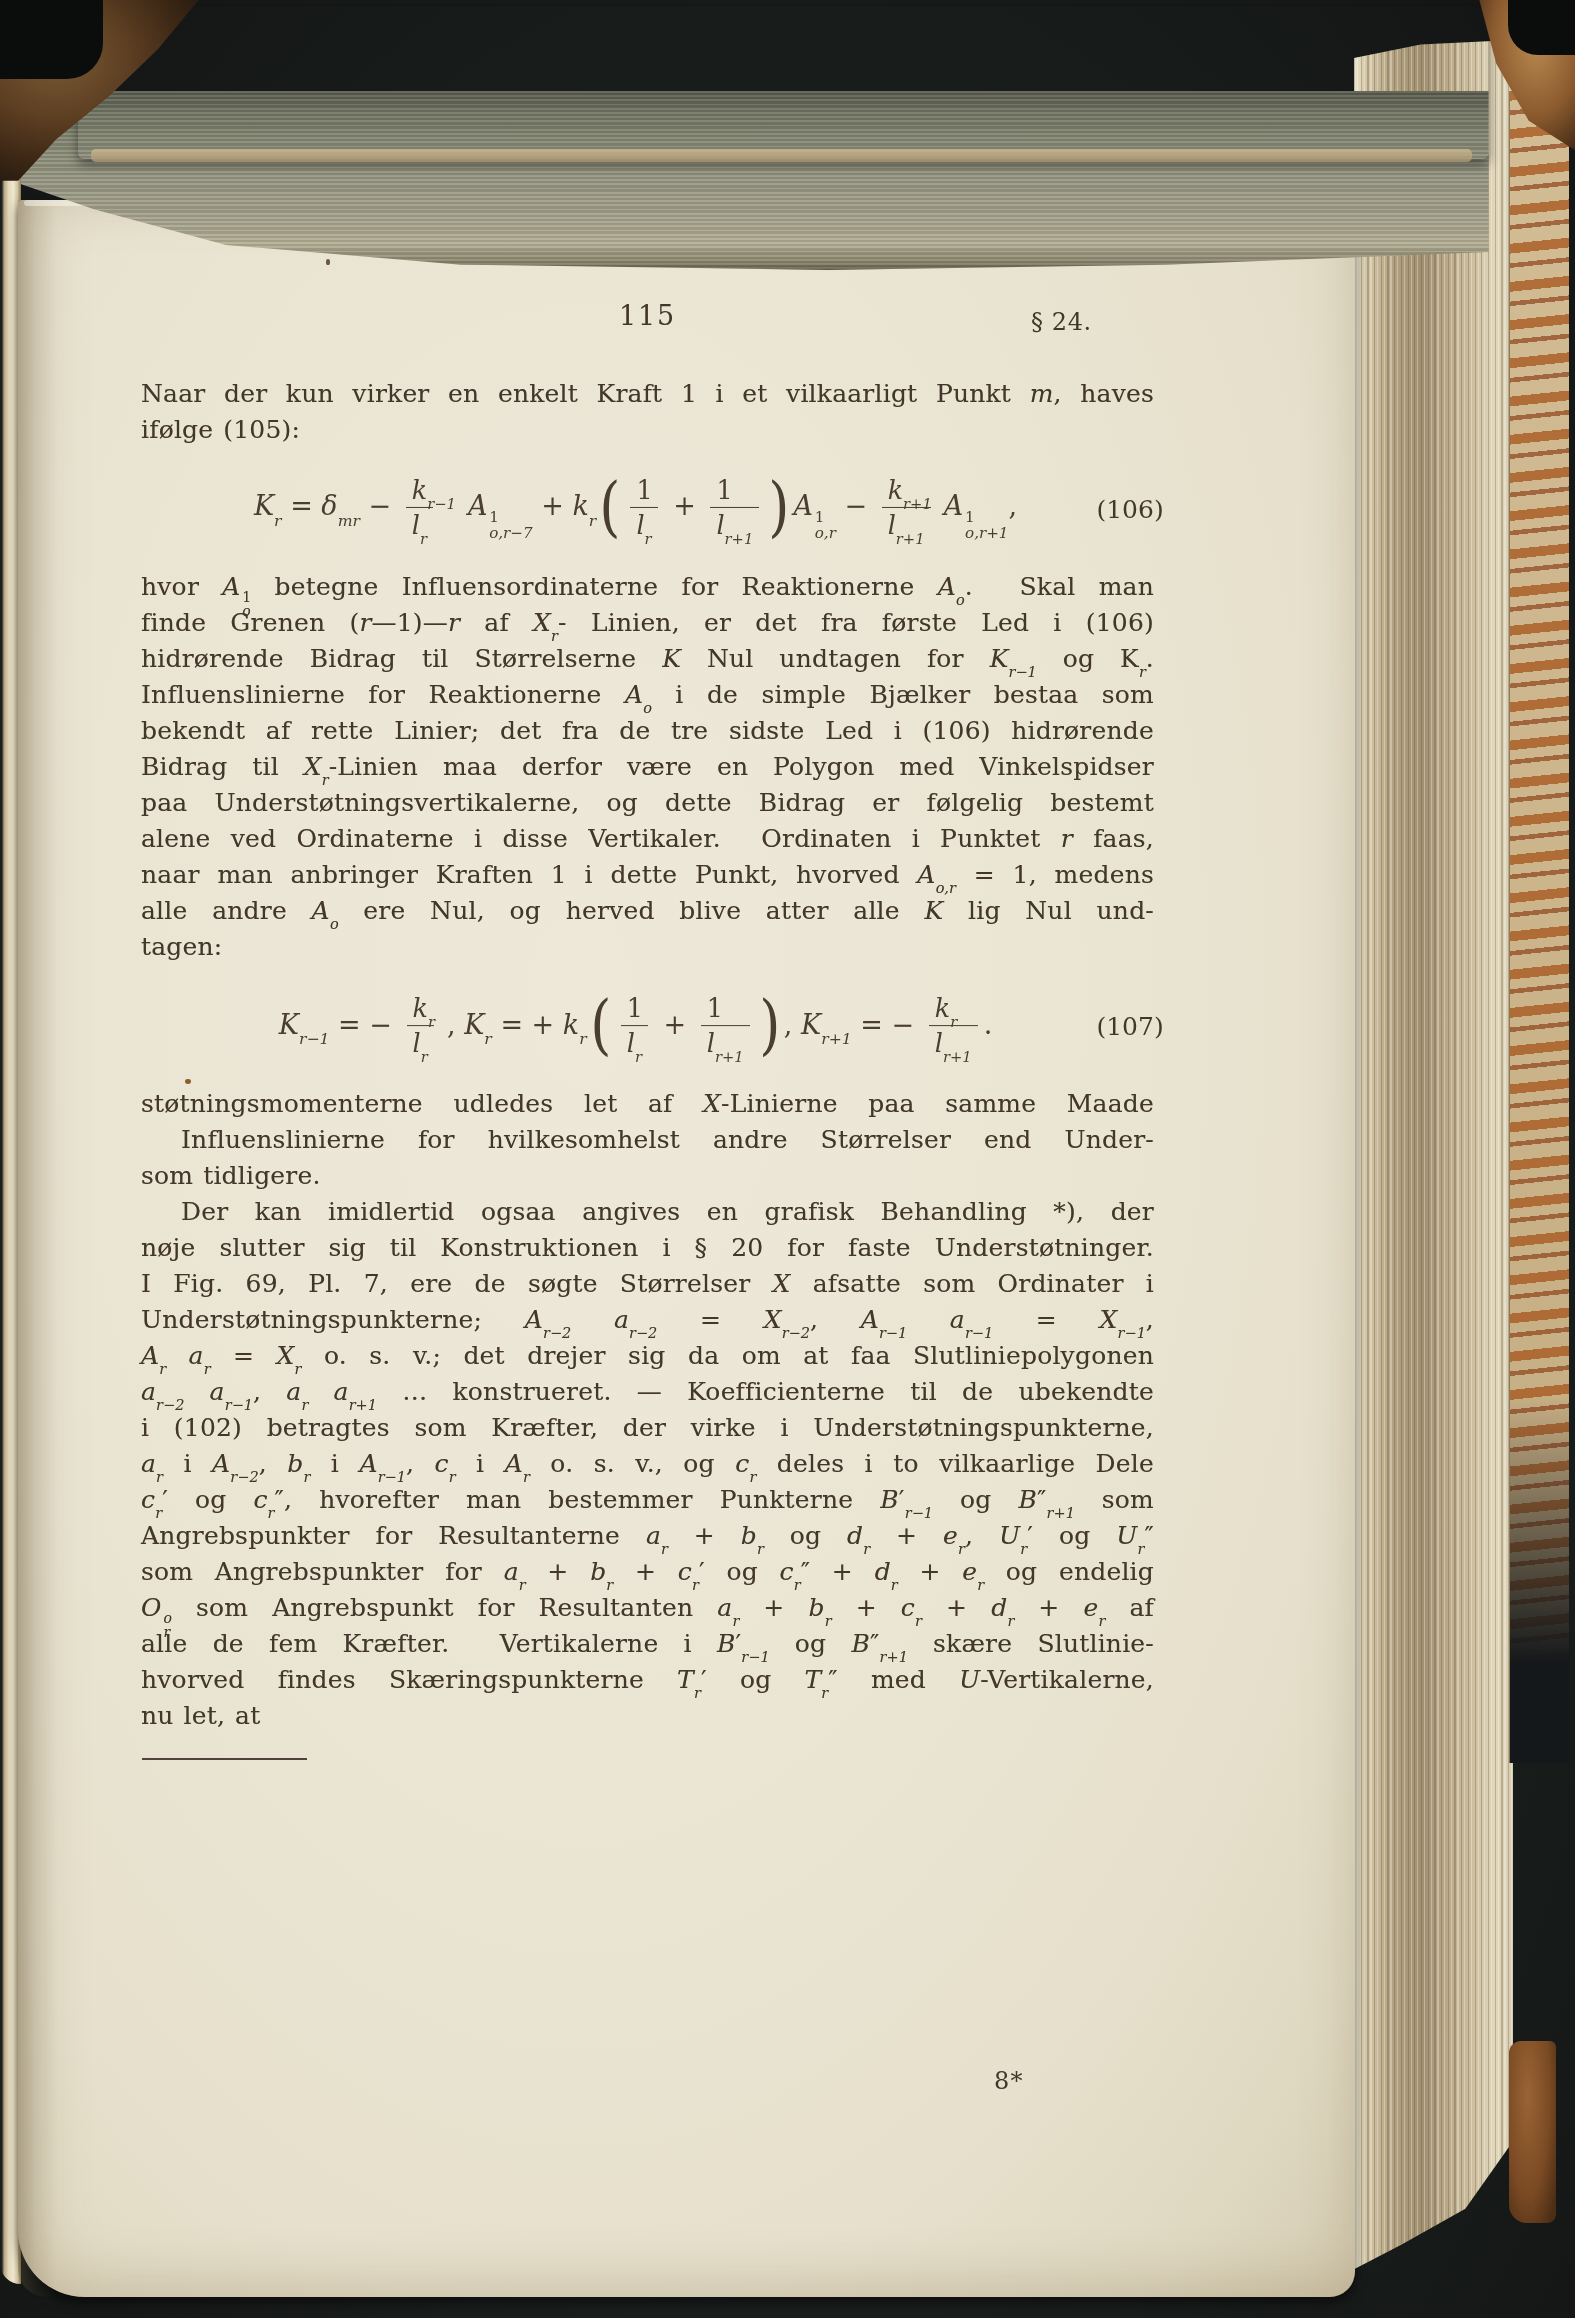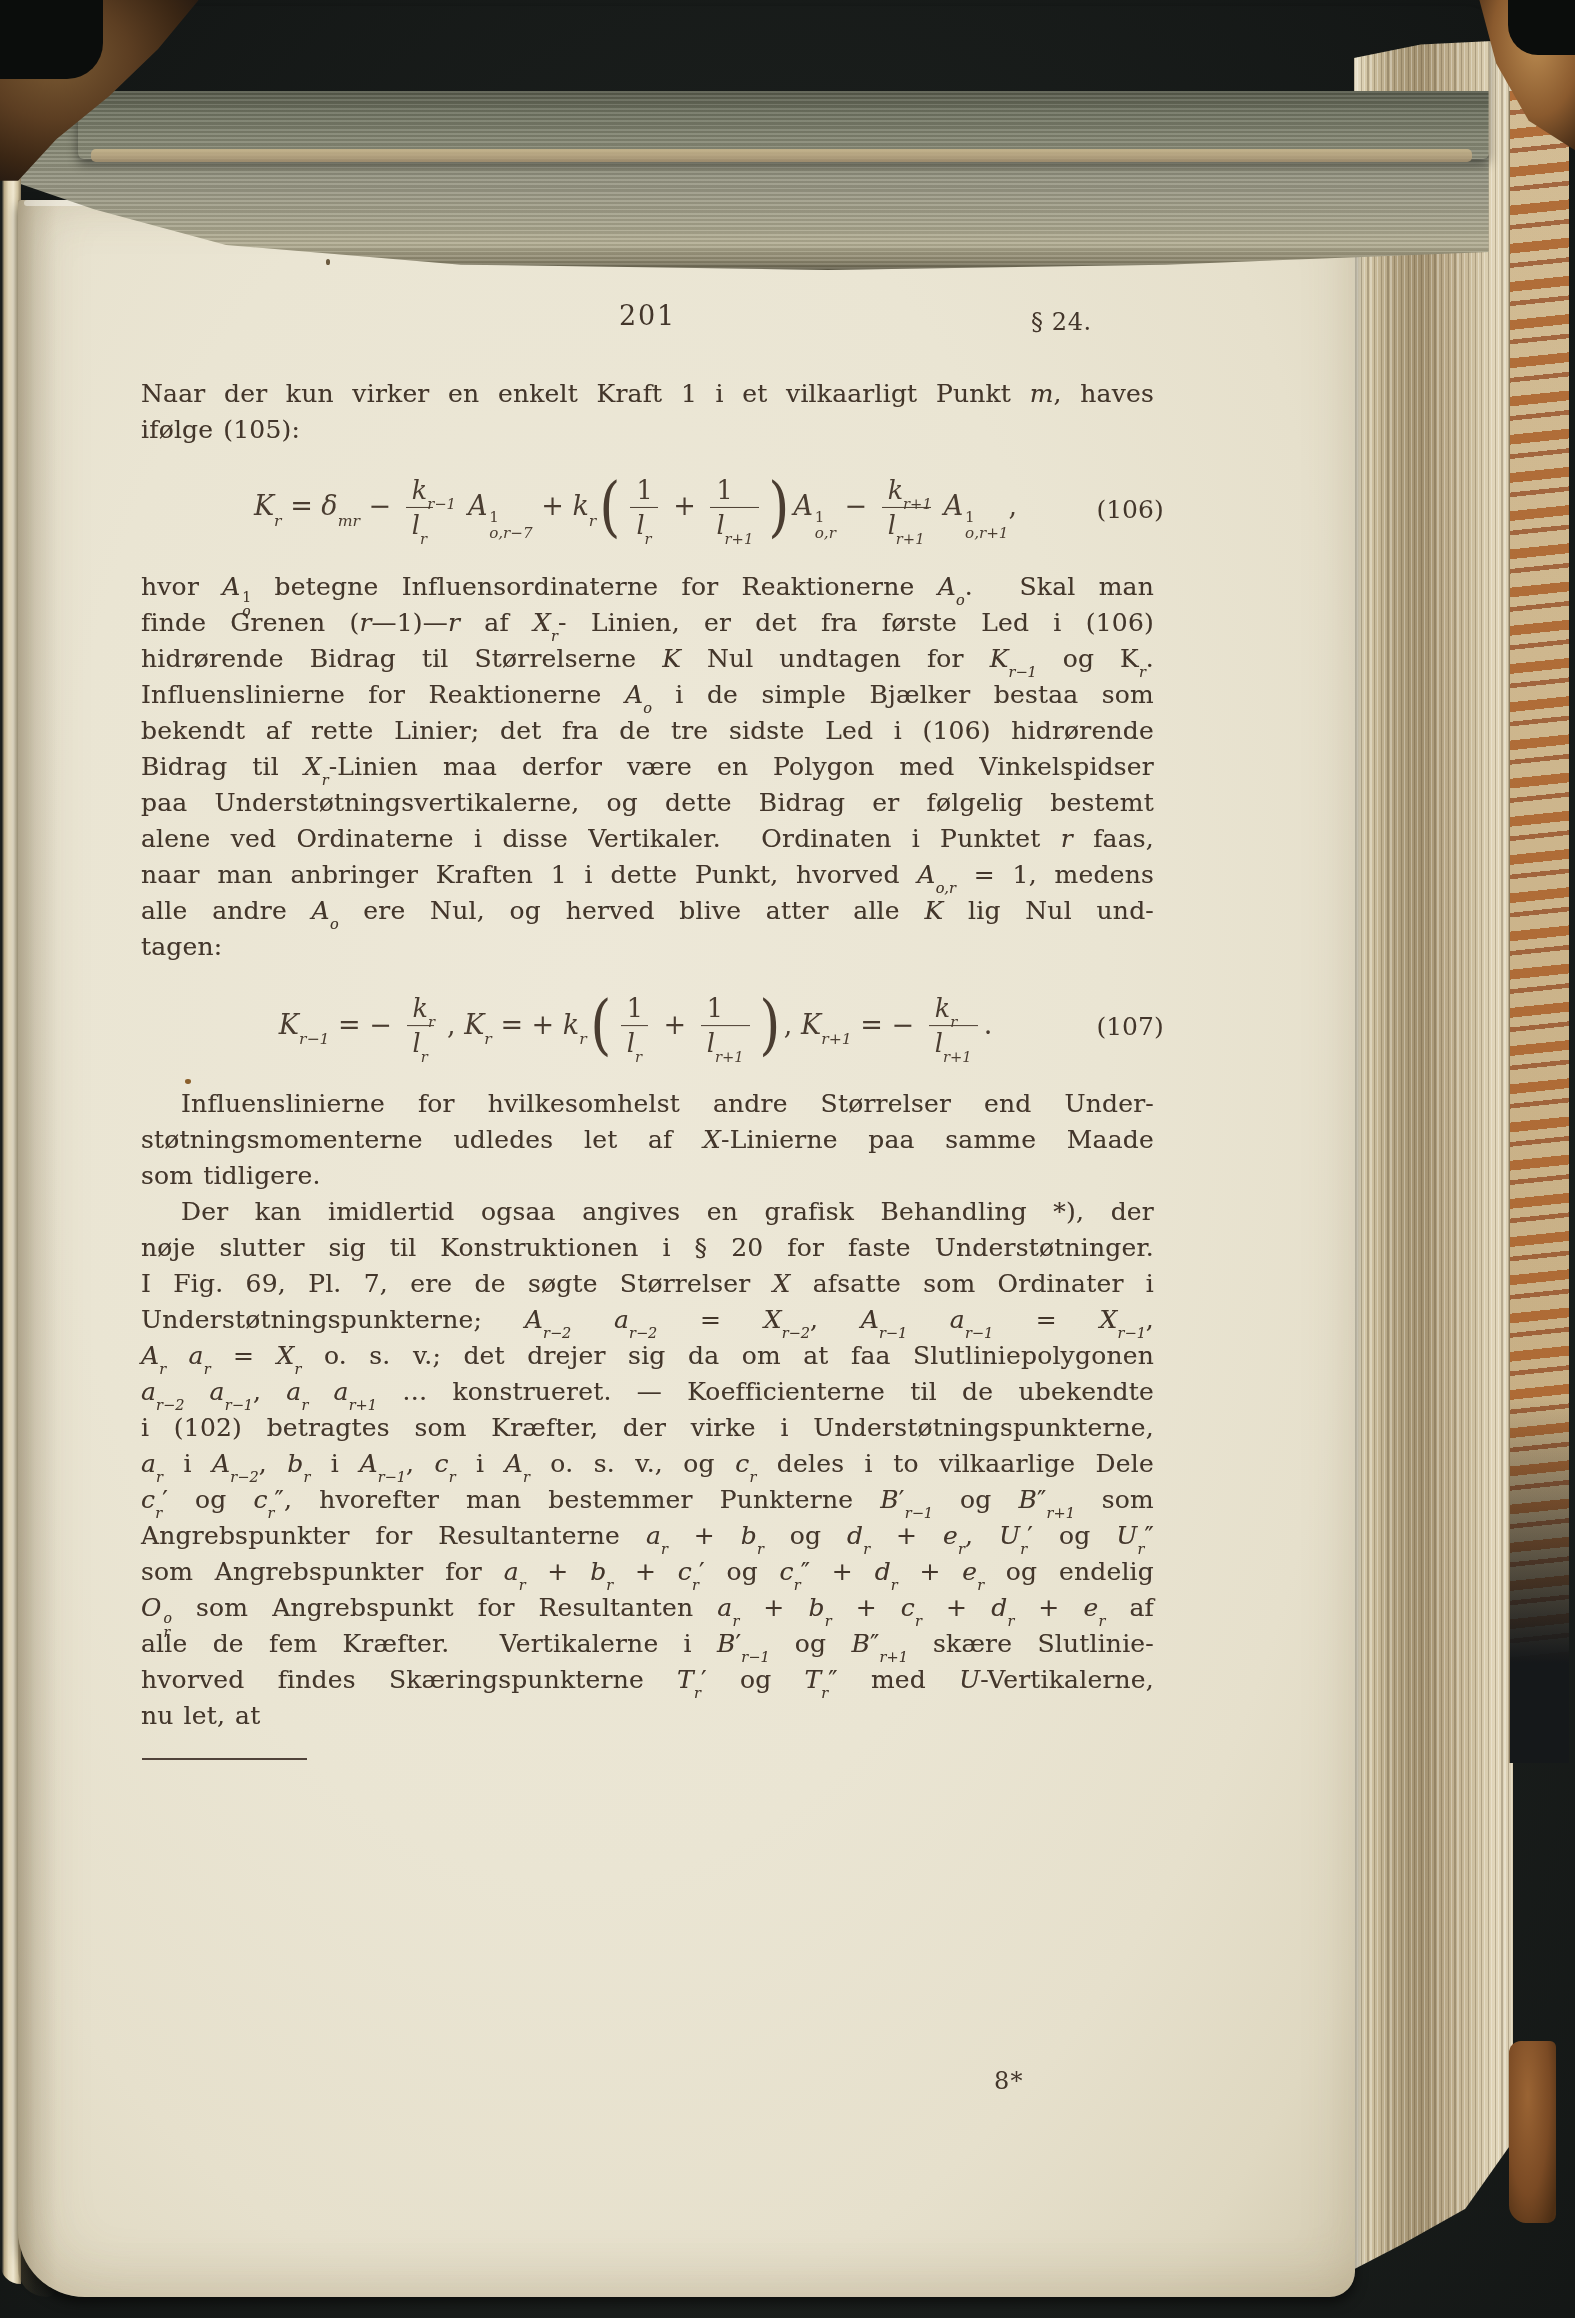--- a/index.html
+++ b/index.html
@@ -107,21 +107,21 @@
   <div class="gutter"></div>
 
   <div class="page">
     <div class="ghost" style="left:618px;top:267px;width:521px;"></div>
     <div class="ghost" style="left:751px;top:745px;width:376px;opacity:0.14;"></div>
     <div class="ghost" style="left:315px;top:1575px;width:606px;opacity:0.17;"></div>
 
     <div class="speck s1"></div>
     <div class="speck s2"></div>
 
-    <div class="pagenum ink">201</div>
+    <div class="pagenum ink">115</div>
     <div class="section ink">§ 24.</div>
 
     <div class="flow ink">
       <div class="ln">Naar der kun virker en enkelt Kraft 1 i et vilkaarligt Punkt <i>m</i>, haves</div>
       <div class="ln end">ifølge (105):</div>
 
       <div class="eq">
         <div class="eq-body"><i>K</i><sub>r</sub> = <i>δ</i><sub>mr</sub> − <span class="frac">
               <span class="num"><i>k</i><sub>r−1</sub></span>
               <span class="den"><i>l</i><sub>r</sub></span>
@@ -172,22 +172,22 @@
             </span> + <span class="frac">
               <span class="num">1</span>
               <span class="den"><i>l</i><sub>r+1</sub></span>
             </span><span class="bp">)</span>, <i>K</i><sub>r+1</sub> = − <span class="frac">
               <span class="num"><i>k</i><sub>r</sub></span>
               <span class="den"><i>l</i><sub>r+1</sub></span>
             </span>.</div>
         <div class="eq-num">(107)</div>
       </div>
 
+      <div class="ln">støtningsmomenterne udledes let af <i>X</i>-Linierne paa samme Maade</div>
       <div class="ln ind">Influenslinierne for hvilkesomhelst andre Størrelser end Under-</div>
-      <div class="ln">støtningsmomenterne udledes let af <i>X</i>-Linierne paa samme Maade</div>
       <div class="ln end">som tidligere.</div>
 
       <div class="ln ind">Der kan imidlertid ogsaa angives en grafisk Behandling *), der</div>
       <div class="ln">nøje slutter sig til Konstruktionen i § 20 for faste Understøtninger.</div>
       <div class="ln">I Fig. 69, Pl. 7, ere de søgte Størrelser <i>X</i> afsatte som Ordinater i</div>
       <div class="ln">Understøtningspunkterne; <i>A</i><sub>r−2</sub> <i>a</i><sub>r−2</sub> = <i>X</i><sub>r−2</sub>, <i>A</i><sub>r−1</sub> <i>a</i><sub>r−1</sub> = <i>X</i><sub>r−1</sub>,</div>
       <div class="ln"><i>A</i><sub>r</sub> <i>a</i><sub>r</sub> = <i>X</i><sub>r</sub> o. s. v.; det drejer sig da om at faa Slutliniepolygonen</div>
       <div class="ln"><i>a</i><sub>r−2</sub> <i>a</i><sub>r−1</sub>, <i>a</i><sub>r</sub> <i>a</i><sub>r+1</sub> … konstrueret. — Koefficienterne til de ubekendte</div>
       <div class="ln">i (102) betragtes som Kræfter, der virke i Understøtningspunkterne,</div>
       <div class="ln"><i>a</i><sub>r</sub> i <i>A</i><sub>r−2</sub>, <i>b</i><sub>r</sub> i <i>A</i><sub>r−1</sub>, <i>c</i><sub>r</sub> i <i>A</i><sub>r</sub> o. s. v., og <i>c</i><sub>r</sub> deles i to vilkaarlige Dele</div>

